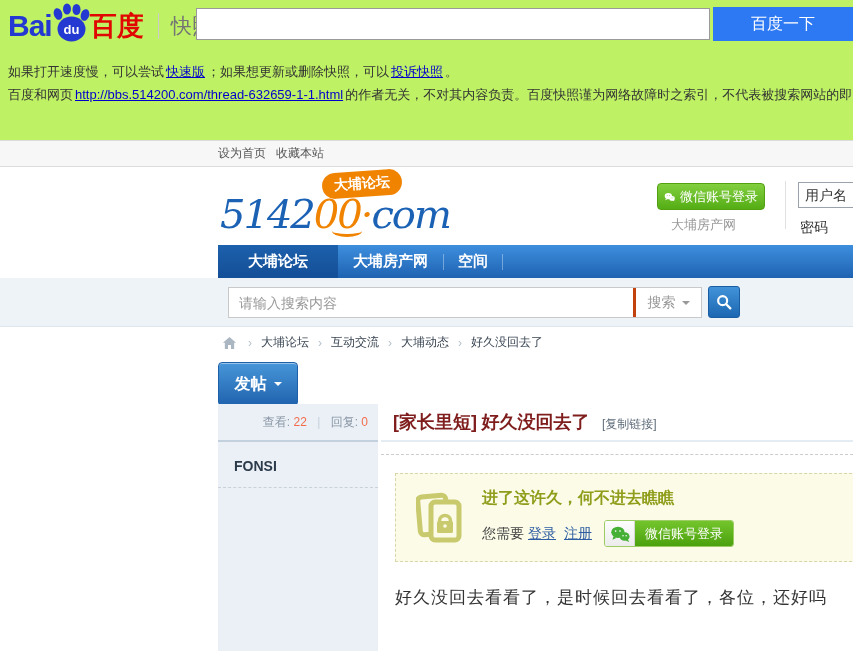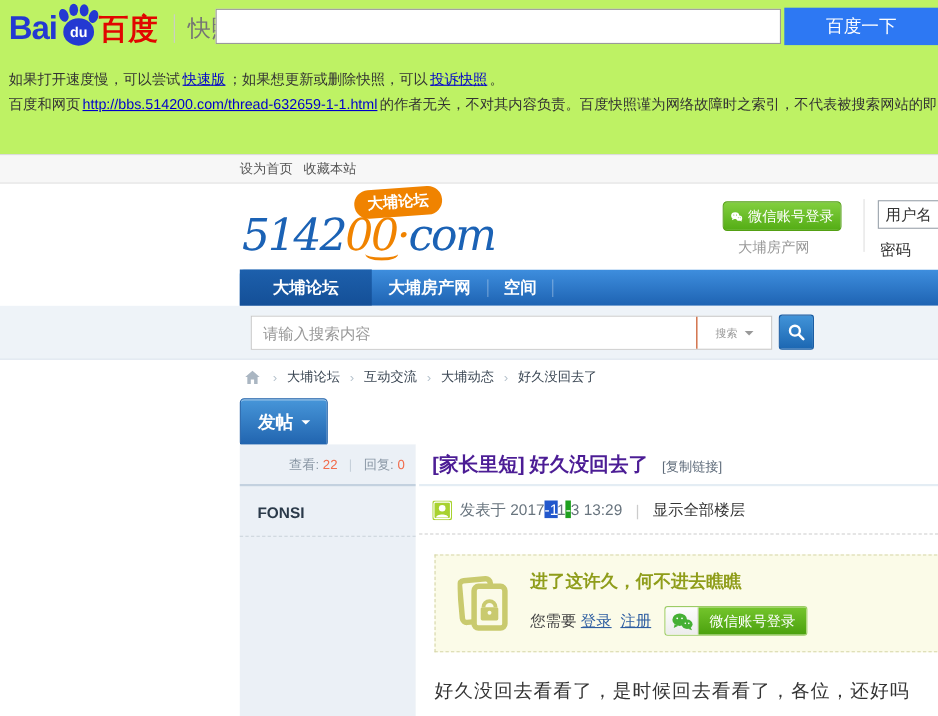--- a/index.html
+++ b/index.html
@@ -71,22 +71,22 @@
   .nav-item.n4 { width:58px; }
   .nav-item.active { background:linear-gradient(#1d60ac,#144f97); }
   .nav-vsep { width:1px; height:16px; background:rgba(255,255,255,.35); align-self:center; }
 
   
   .searchbar { position:relative; height:49px; background:#eef3f8; border-bottom:1px solid #dde6ee; }
   .s-box { position:absolute; left:228px; top:9px; width:474px; height:31px;
     background:#fff; border:1px solid #c9c9c9; display:flex; }
   .s-input { flex:1; border:none; outline:none; font-size:14px; padding:0 10px; color:#333; }
   .s-input::placeholder { color:#999; opacity:1; }
-  .s-scope { width:68px; border-left:1px solid #c2410c; display:flex; align-items:center;
-    justify-content:center; color:#999; font-size:10px; cursor:pointer; gap:6px; }
+  .s-scope { width:68px; border-left:3px solid #c2410c; display:flex; align-items:center;
+    justify-content:center; color:#999; font-size:14px; cursor:pointer; gap:6px; }
   .caret-down { width:0; height:0; border:4px solid transparent; border-top-color:#999; margin-top:4px; }
   .s-btn { position:absolute; left:708px; top:8px; width:32px; height:32px;
     border:1px solid #1a5da3; border-radius:3px; cursor:pointer;
     background:linear-gradient(#4193d8,#1c67b2); display:flex; align-items:center; justify-content:center; }
 
   
   .crumb { height:31px; display:flex; align-items:center; padding-left:222px;
     font-size:12px; color:#3a4653; background:#fff; }
   .crumb a { color:#3a4653; text-decoration:none; cursor:pointer; }
   .crumb .gt { color:#b5c2cc; margin:0 9px; font-size:12px; }
@@ -106,21 +106,21 @@
   .thread { display:flex; margin-left:218px; height:251px; }
   .t-left { width:160px; background:#ebf0f6; }
   .t-gap { width:3px; background:#fff; }
   .t-right { flex:1; background:#fff; min-width:0; }
   .t-left-head { height:38px; line-height:36px; text-align:right; padding-right:10px;
     border-bottom:2px solid #c3d1df; font-size:12px; color:#8a97a5; white-space:nowrap; }
   .t-left-head .num { color:#f26c4c; }
   .t-left-head .bar { color:#c6d0da; margin:0 7px; }
   .t-right-head { height:38px; line-height:36px; border-bottom:2px solid #e4edf4;
     padding-left:12px; white-space:nowrap; }
-  .t-title { font-size:18px; font-weight:bold; color:#4c1d95; }
+  .t-title { font-size:18px; font-weight:bold; color:#7f1d1d; }
   .t-copy { font-size:12px; color:#5e6b7a; margin-left:8px; cursor:pointer; }
   .t-author { display:block; font-size:14px; font-weight:bold; color:#2b3a4a;
     padding:16px 0 13px 16px; text-decoration:none; cursor:pointer; }
   .t-left-dash { border-bottom:1px dashed #c9d1d9; }
   .date-row { display:flex; align-items:center; padding:13px 0 0 12px; font-size:14px; color:#68747e; }
   .avatar-ic { width:18px; height:18px; margin-right:7px; }
   .hl-blue { background:#2257cc; color:#fff; }
   .hl-green { background:#1ea01e; color:#fff; }
   .date-row .bar { color:#ccc; margin:0 12px; }
   .show-all { color:#333; cursor:pointer; text-decoration:none; }
@@ -262,33 +262,20 @@
     </div>
     <a class="t-author">FONSI</a>
     <div class="t-left-dash"></div>
   </div>
   <div class="t-gap"></div>
   <div class="t-right">
     <div class="t-right-head">
       <span class="t-title">[家长里短]</span>
       <span class="t-title">好久没回去了</span>
       <span class="t-copy">[复制链接]</span>
-    </div>
-    <div class="date-row">
-      <svg class="avatar-ic" viewBox="0 0 18 18">
-        <rect x="0" y="0" width="18" height="18" rx="2" fill="#a8d22f"></rect>
-        <rect x="1.5" y="1.5" width="15" height="15" rx="1.5" fill="none" stroke="#ffffff" stroke-width="1"></rect>
-        <circle cx="9" cy="7" r="3" fill="#ffffff"></circle>
-        <path d="M3.5 15.5 C3.5 11.8 14.5 11.8 14.5 15.5 Z" fill="#ffffff"></path>
-      </svg>
-      <span>
-        <span>发表于 2017</span><span class="hl-blue">-1</span><span>1</span><span class="hl-green">-</span><span>3 13:29</span>
-      </span>
-      <span class="bar">|</span>
-      <a class="show-all">显示全部楼层</a>
     </div>
     <div class="t-right-dash"></div>
 
     <div class="locked-box">
       <svg class="lock-ic" viewBox="0 0 48 56">
         <rect x="3" y="6" width="28" height="38" rx="4" fill="none" stroke="#c9ca6e" stroke-width="5" transform="rotate(-5 17 25)"></rect>
         <rect x="15" y="12" width="28" height="38" rx="4" fill="#fbfbe8" stroke="#c9ca6e" stroke-width="5"></rect>
         <path d="M23.5 31 a5.5 5.5 0 0 1 11 0" fill="none" stroke="#c9ca6e" stroke-width="3.5"></path>
         <rect x="21" y="31" width="16" height="12" rx="1.5" fill="#c9ca6e"></rect>
         <circle cx="29" cy="36" r="1.8" fill="#fbfbe8"></circle>

